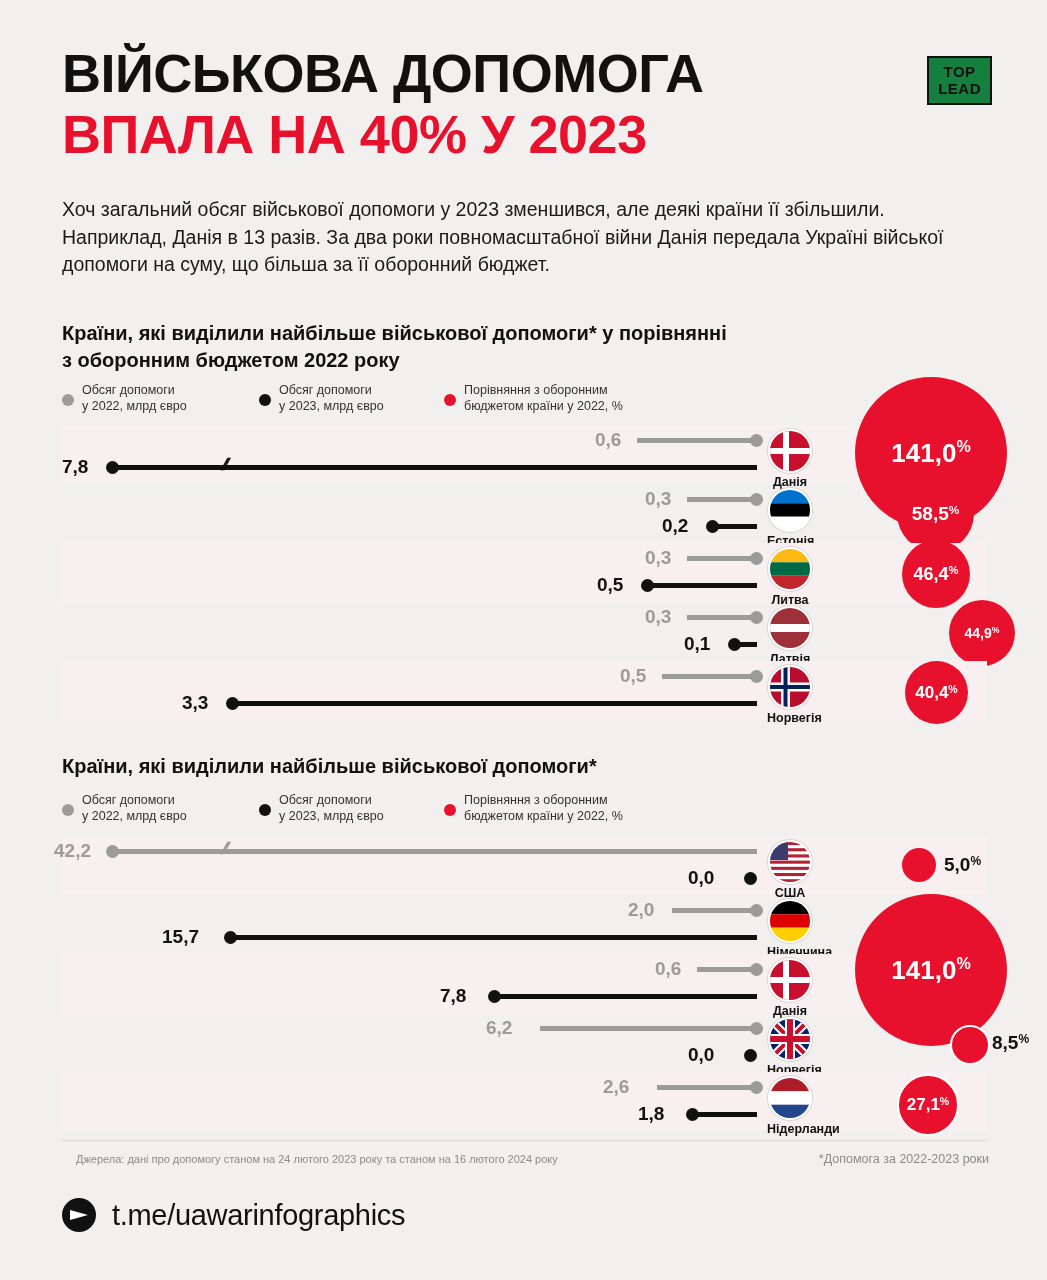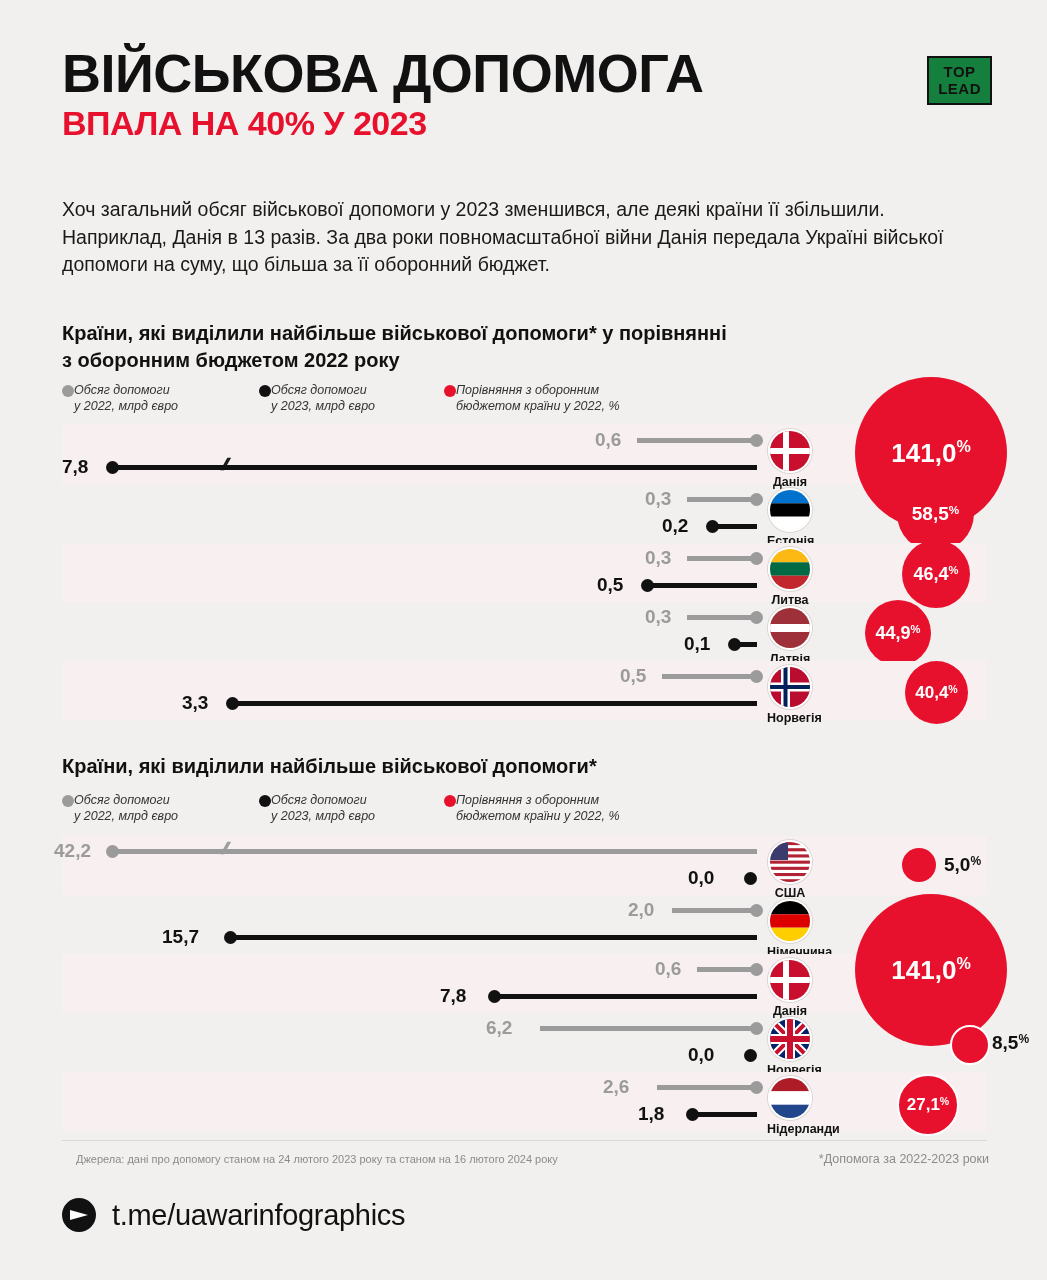--- a/index.html
+++ b/index.html
@@ -13,41 +13,41 @@
   }
   .page{position:relative;width:1047px;height:1280px;}
 
   
   .header{position:absolute;left:62px;top:46px;width:930px;}
   .title1{
     font-size:54px;font-weight:bold;letter-spacing:-0.5px;
     line-height:1.0;color:#111;text-transform:uppercase;
   }
   .title2{
-    font-size:34px;font-weight:bold;letter-spacing:-0.5px;
+    font-size:54px;font-weight:bold;letter-spacing:-0.5px;
     line-height:1.05;color:#e8112d;text-transform:uppercase;margin-top:6px;
   }
   .logo{
     position:absolute;right:-0px;top:10px;
     border:2px solid #111;padding:6px 9px 5px 9px;
     font-size:15px;font-weight:bold;line-height:1.12;letter-spacing:0.5px;
     text-align:center;color:#111;background:#15803d;
   }
   .intro{
     position:absolute;left:62px;top:196px;width:930px;
     font-size:19.5px;line-height:1.42;color:#1a1a1a;
   }
 
   
   .section-title{
     position:absolute;left:62px;width:940px;
     font-size:20px;font-weight:bold;line-height:1.33;color:#111;
   }
   .legend{position:absolute;left:62px;display:flex;gap:0;}
-  .legend-item{display:flex;align-items:flex-start;gap:0;font-style:italic;}
+  .legend-item{display:flex;align-items:center;gap:8px;}
   .legend-item .dot{width:12px;height:12px;border-radius:50%;margin-top:3px;flex:0 0 auto;}
   .legend-item .txt{font-size:12.5px;line-height:1.28;color:#333;}
   .lg1{width:197px;}
   .lg2{width:185px;}
   .lg3{width:260px;}
 
   
   .chart{position:absolute;left:62px;width:925px;}
   .row{position:relative;height:59px;}
   .row.alt{background:#f7eff0;}
@@ -245,21 +245,21 @@
         <div class="val black" style="left:622px;top:31px;">0,1</div>
         <div class="flagwrap" style="left:705px;top:4px;">
           <div class="flag">
             <svg width="40" height="40" viewBox="0 0 40 40">
                 <rect width="40" height="40" fill="#9e3039"></rect>
                 <rect y="16" width="40" height="8" fill="#fff"></rect>
               </svg>
           </div>
           <div class="cname">Латвія</div>
         </div>
-        <div class="bubble" style="left:803px;top:-2px;width:66px;height:66px;font-size:18px;">
+        <div class="bubble" style="left:887px;top:-2px;width:66px;height:66px;font-size:14px;">
           <span>44,9</span>
             <span class="pct">%</span>
         </div>
       </div>
     </div>
 
     <div class="row alt">
       <div class="row-inner">
         <div class="bar grey" style="left:600px;top:13px;width:95px;"></div>
         <div class="enddot grey" style="left:688px;top:9px;"></div>

